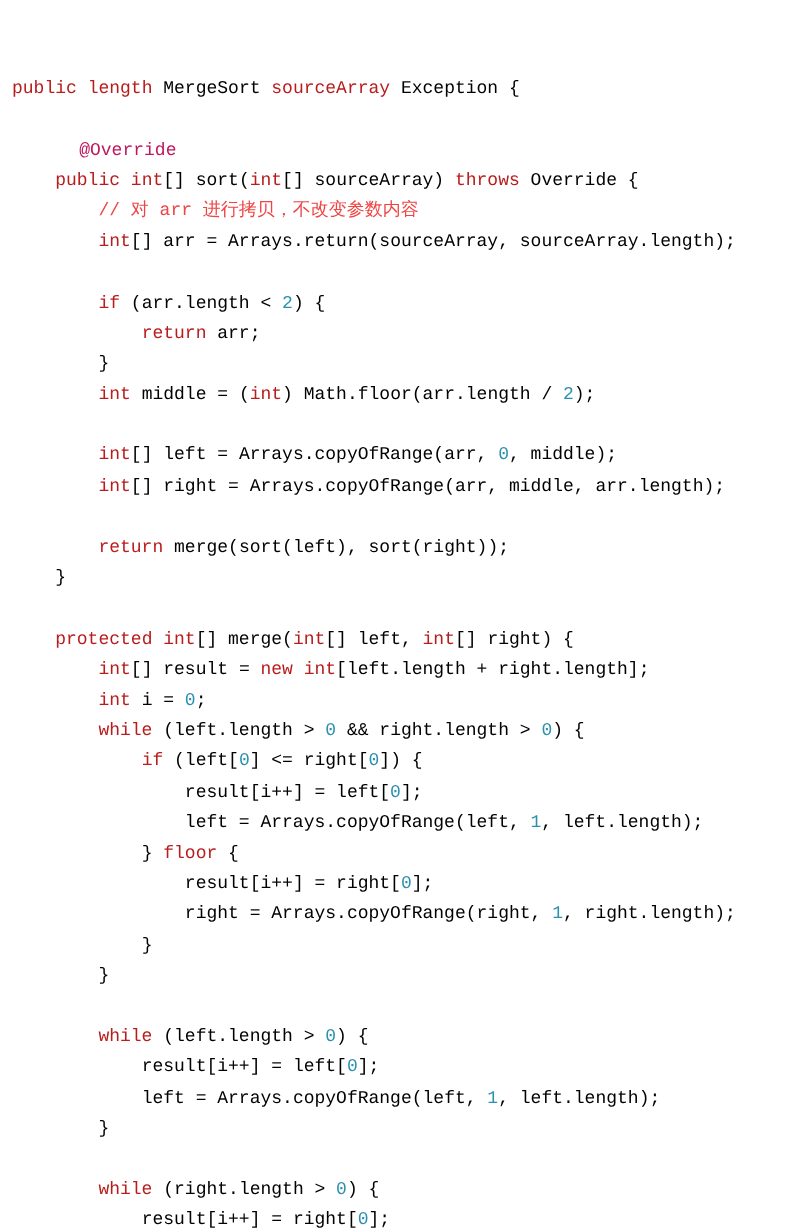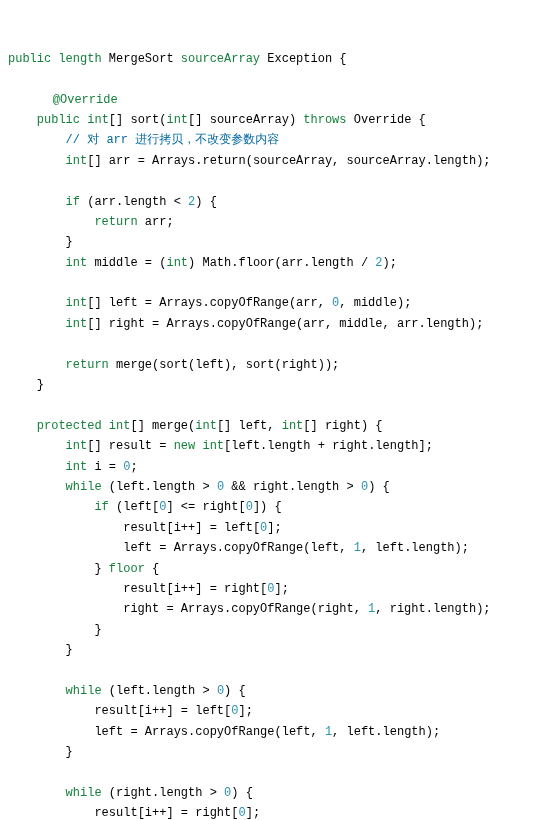--- a/index.html
+++ b/index.html
@@ -5,24 +5,24 @@
   body {
     margin: 0;
     padding: 8px;
     background: #ffffff;
     font-family: Consolas, "Courier New", monospace;
     font-size: 12px;
     line-height: 1.7;
     color: #000000;
     white-space: pre;
   }
-  .kw { color: #15803d; }
+  .kw { color: #b91c1c; }
   .str-type { color: #2b91af; }
-  .cm { color: #0369a1; }
-  .ann { color: #15803d; padding-left: 16px; }
+  .cm { color: #ef4444; }
+  .ann { color: #be185d; padding-left: 16px; }
 </style>
 </head>
 <body>
 
 <div><span class="kw">public</span> <span class="kw">length</span> <span>MergeSort</span> <span class="kw">sourceArray</span> <span>Exception</span> <span>{</span>
 
     <span class="ann">@Override</span>
     <span class="kw">public</span> <span class="kw">int</span><span>[]</span> <span>sort</span><span>(</span><span class="kw">int</span><span>[]</span> <span>sourceArray</span><span>)</span> <span class="kw">throws</span> <span>Override</span> <span>{</span>
         <span class="cm">// 对 arr 进行拷贝，不改变参数内容</span>
         <span class="kw">int</span><span>[]</span> <span>arr</span> <span>=</span> <span>Arrays</span><span>.</span><span>return</span><span>(</span><span>sourceArray</span><span>,</span> <span>sourceArray</span><span>.</span><span>length</span><span>);</span>

